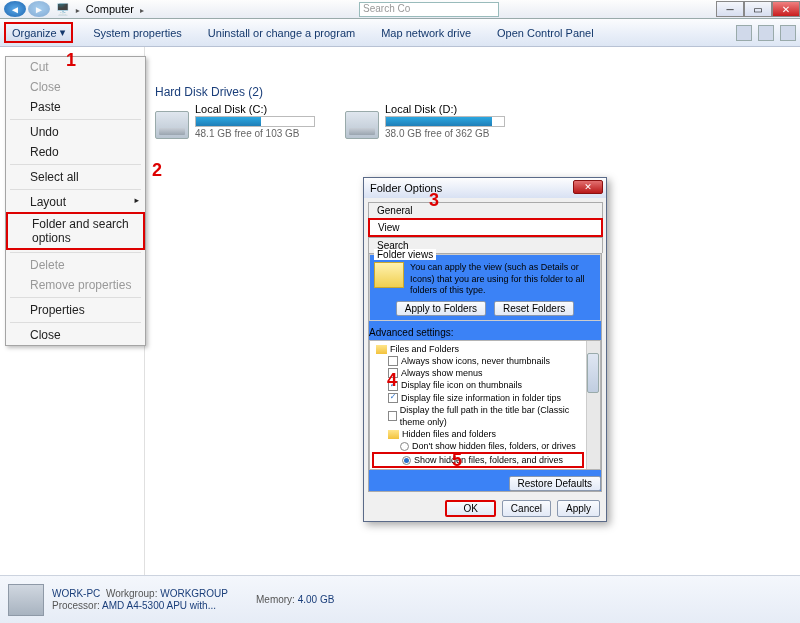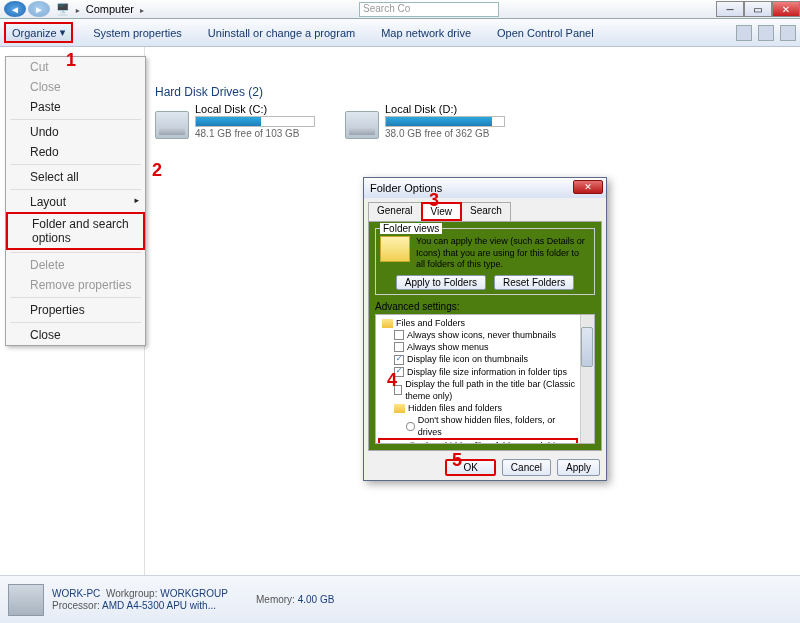--- a/index.html
+++ b/index.html
@@ -48,24 +48,24 @@
 .dd-sep{ height:1px; background:#ddd; margin:2px 4px;}
 .dd-row.submenu::after{content:"▸"; position:absolute; right:6px; font-size:9px;}
 
 
 .anno{ position:absolute; color:#d00; font-weight:bold; font-size:18px; z-index:50;}
 
 
 .dialog{ position:absolute; left:363px; top:177px; width:244px; background:#f0f0f0; border:1px solid #5a6a88; box-shadow:3px 3px 8px rgba(0,0,0,.35); z-index:20; font-size:10px;}
 .dlg-title{ height:20px; background:linear-gradient(#fdfdfe,#d8e1f3); display:flex; align-items:center; padding-left:6px; font-size:11px;}
 .dlg-close{ position:absolute; right:3px; top:2px; width:30px; height:14px; background:linear-gradient(#e37070,#b81818); color:#fff; display:flex;align-items:center;justify-content:center; border:1px solid #8a1010; border-radius:2px; font-size:9px;}
-.tabs{ display:flex; margin:4px 4px 0 4px; font-size:10px;}
+.tabs{ display:flex; margin:4px 4px 0 4px; font-size:10px;flex-direction:column;}
 .tab{ padding:2px 8px; border:1px solid #aaa; border-bottom:none; background:#f0f0f0; margin-right:-1px;}
 .tab.active{ background:#fff; position:relative; z-index:2;}
-.dlg-body{ background:#4d7c0f; border:1px solid #aaa; margin:0 4px 4px 4px; padding:6px;}
+.dlg-body{ background:#3b82f6; border:1px solid #aaa; margin:0 4px 4px 4px; }
 .groupbox{ border:1px solid #ccc; padding:4px; margin-bottom:6px;}
 .gb-title{ position:relative; top:-10px; background:#fff; display:inline-block; padding:0 3px; font-size:10px;}
 .gb-content{ margin-top:-8px; font-size:9px; line-height:1.3;}
 .folder-icon-big{ float:left; width:30px; height:26px; background:linear-gradient(#fff2b0,#f0cf50); border:1px solid #c9a830; margin-right:6px;}
 .btn{ font-size:10px; padding:1px 8px; border:1px solid #8a98ae; background:linear-gradient(#f9fbfe,#e2e9f6); border-radius:2px; cursor:pointer;}
 .btn-row{ display:flex; gap:8px; justify-content:center; margin-top:4px;}
 .adv-title{ font-size:10px; margin-bottom:2px;}
 .adv-tree{ border:1px solid #b4b4b4; background:#fff; height:130px; overflow:hidden; font-size:9px; line-height:1.35; padding:2px; position:relative;}
 .adv-scroll{ position:absolute; right:0; top:0; bottom:0; width:14px; background:#e8e8e8; border-left:1px solid #ccc;}
 .adv-thumb{ position:absolute; right:1px; top:12px; width:12px; height:40px; background:linear-gradient(#dfe6f2,#c0cde0); border:1px solid #9aa; border-radius:2px;}
@@ -257,20 +257,23 @@
             <span class="rad">
               <span class="dot"></span>
             </span>
             <span>Show hidden files, folders, and drives</span>
           </div>
         </div>
       <div class="adv-scroll">
           <div class="adv-thumb"></div>
         </div>
     </div>
+    <div style="text-align:right; margin-top:6px;">
+      <button class="btn">Restore Defaults</button>
+    </div>
   </div>
   <div class="dlg-footer">
     <button class="btn red-box" style="padding:1px 16px;">OK</button>
     <button class="btn">Cancel</button>
     <button class="btn">Apply</button>
   </div>
 </div>
 
 <div class="statusbar">
   <div class="status-icon"></div>

